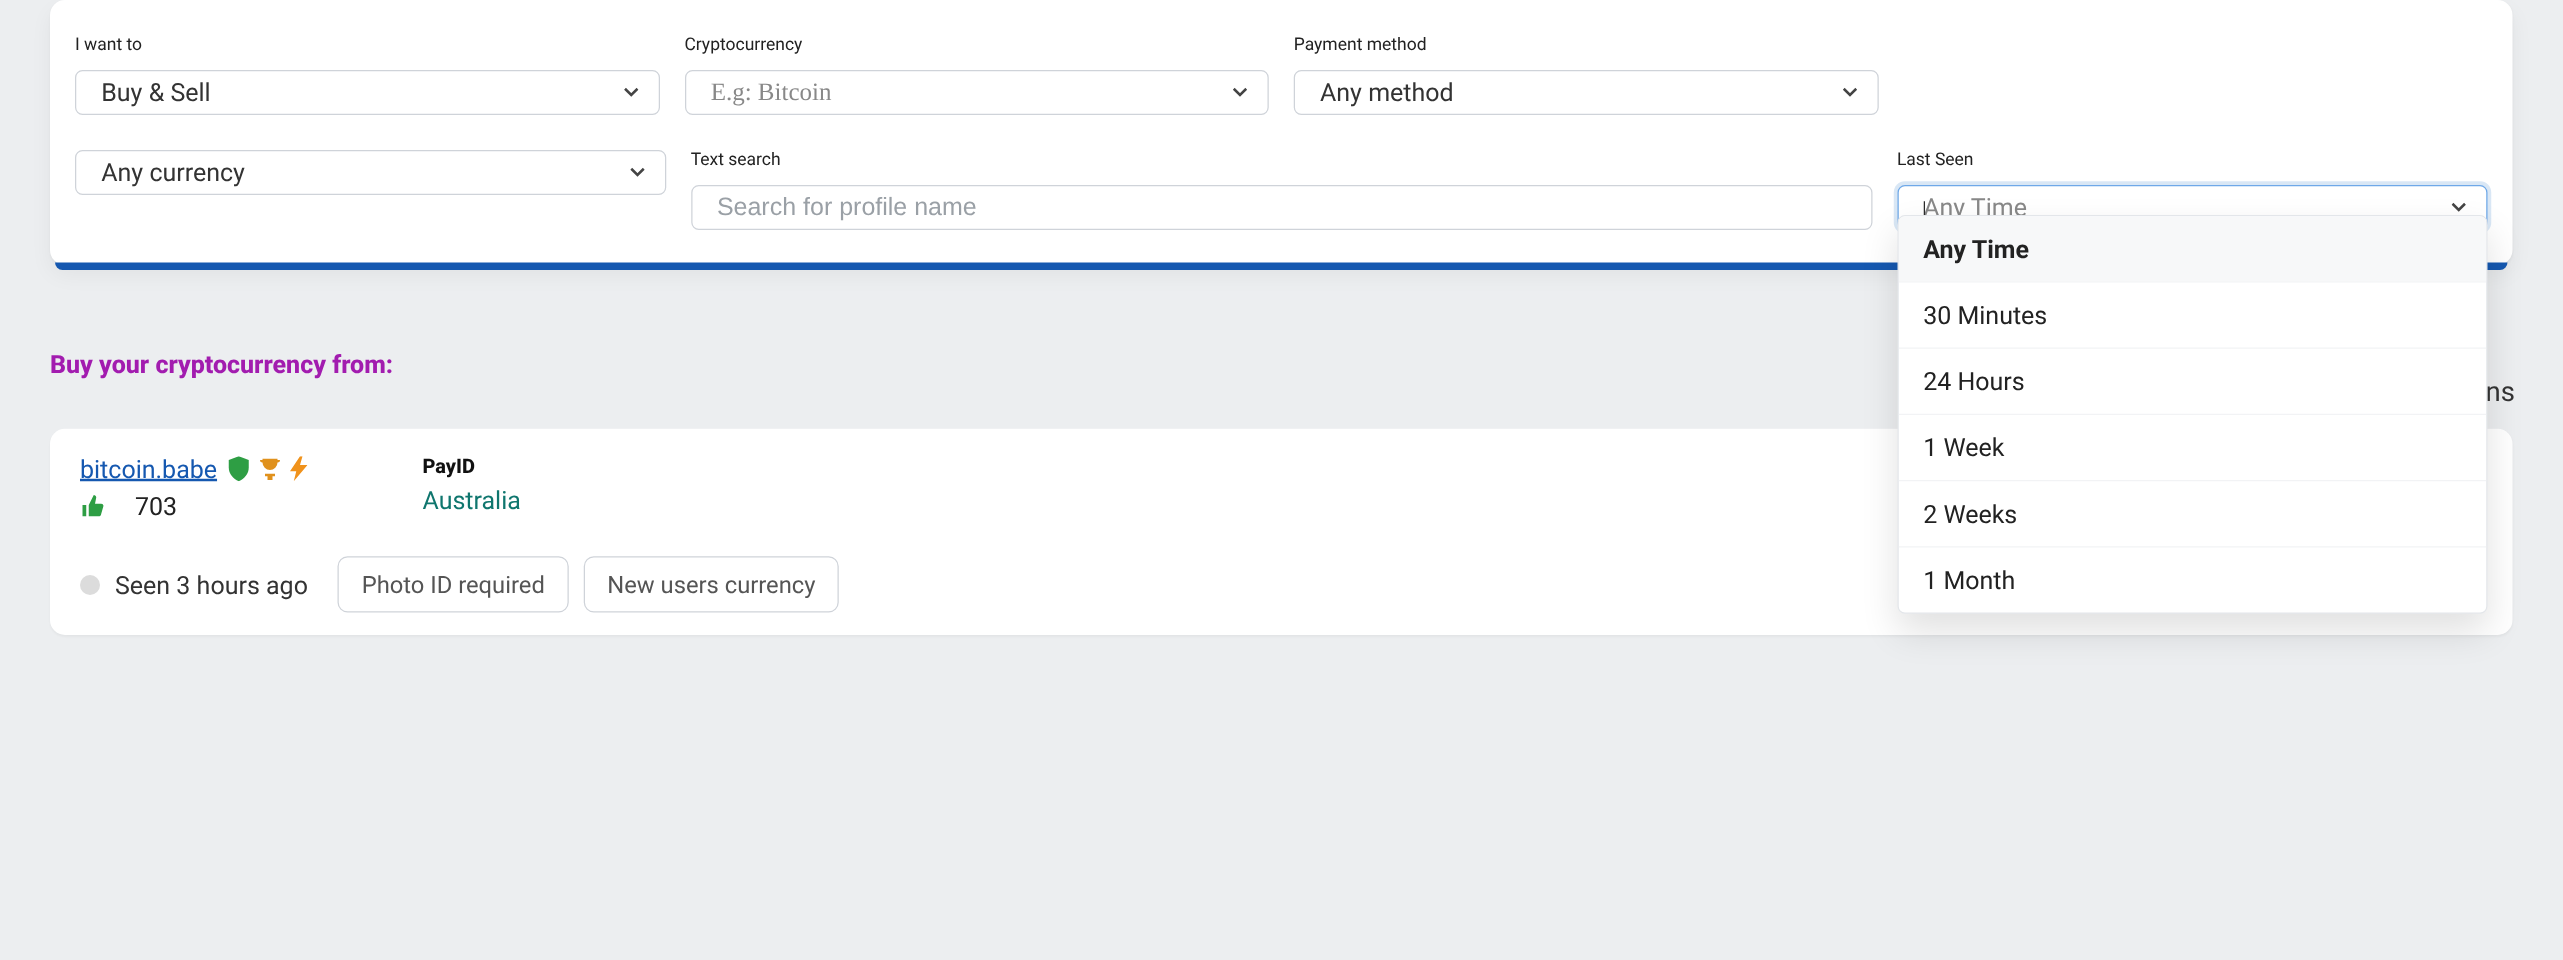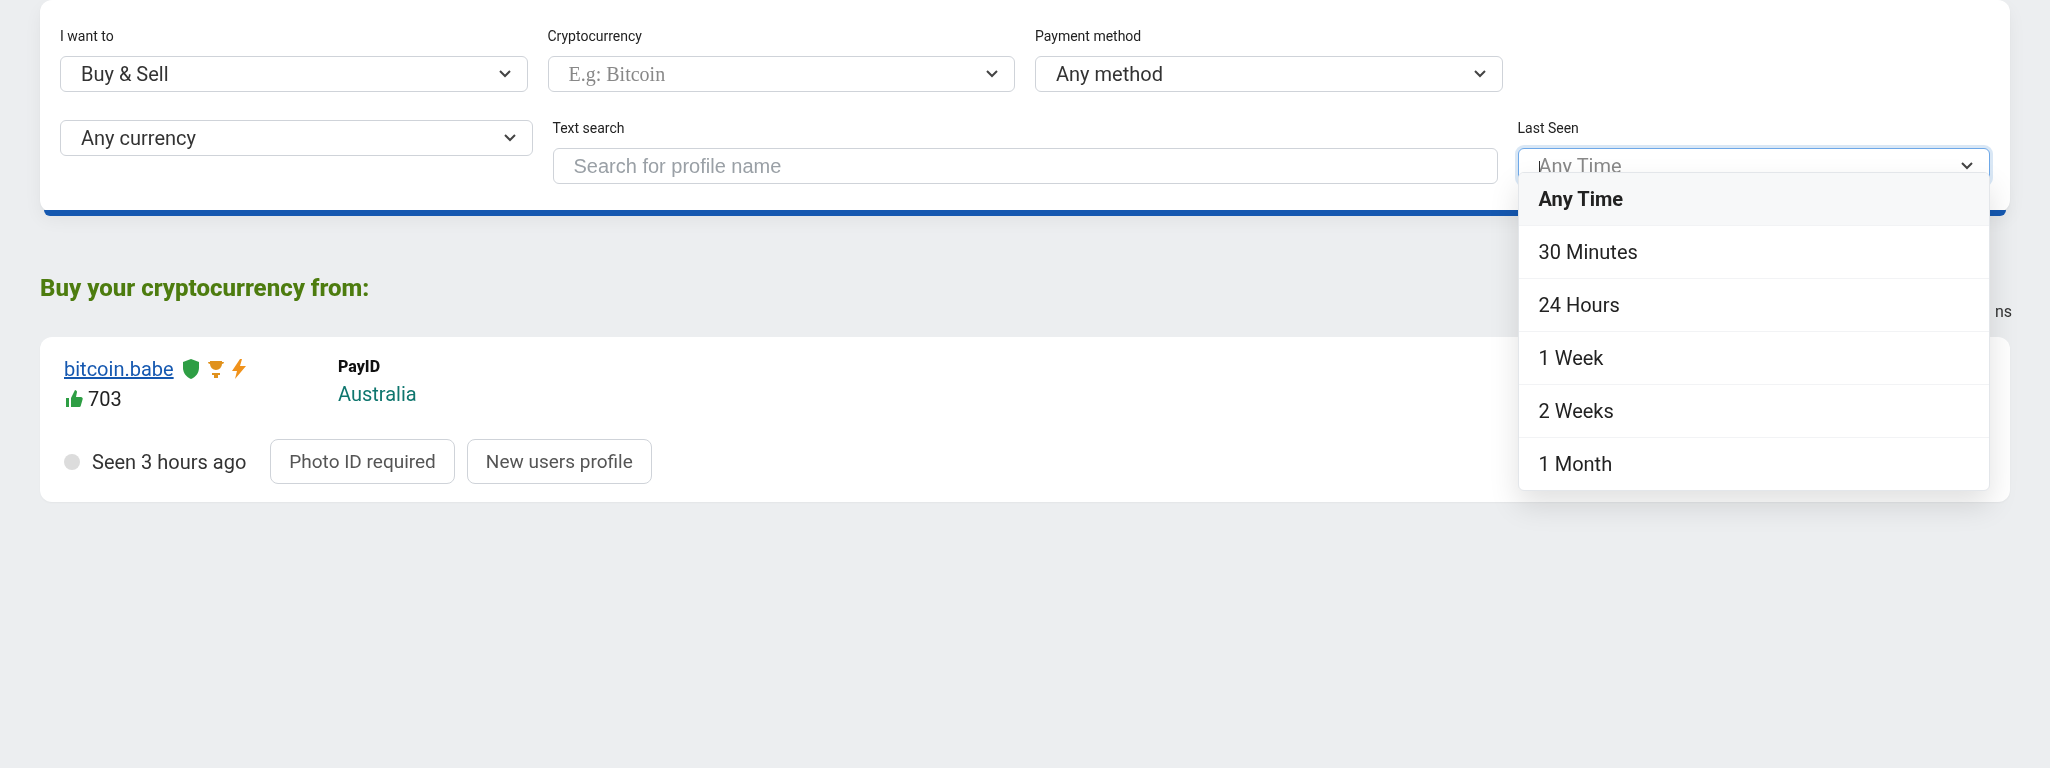--- a/index.html
+++ b/index.html
@@ -112,27 +112,27 @@
   .dropdown .opt.selected { background: #f7f8f9; font-weight: 700; }
 
   
   .section-row {
     display: flex;
     justify-content: space-between;
     align-items: center;
     margin: 42px 40px 16px 40px;
   }
   .section-heading {
-    font-size: 24px;
+    font-size: 20px;
     font-weight: 800;
-    color: #4d7c0f;
+    color: #a21caf;
   }
   .right-cut {
     color: #333;
-    font-size: 16px;
+    font-size: 22px;
     margin-right: -2px;
     margin-top: 48px;
   }
 
   
   .listing {
     background: #fff;
     border-radius: 12px;
     margin: 0 40px;
     padding: 20px 24px 18px 24px;
@@ -154,21 +154,21 @@
   }
   .user-link {
     color: #1558b0;
     text-decoration: underline;
     font-size: 20px;
   }
   .badge-icons { display: flex; gap: 6px; align-items: center; }
   .rep-line {
     display: flex;
     align-items: center;
-    gap: 4px;
+    gap: 24px;
     font-size: 20px;
     color: #222;
     margin-top: 4px;
   }
   .pay-col .pay-name { font-size: 16px; font-weight: 800; }
   .pay-col .pay-sub  { font-size: 20px; color: #0f766e; margin-top: 6px; }
 
   .listing-bottom {
     margin-top: 28px;
     display: flex;
@@ -341,21 +341,21 @@
       <div class="pay-col">
         <div class="pay-name">PayID</div>
         <div class="pay-sub">Australia</div>
       </div>
     </div>
 
     <div class="listing-bottom">
       <span class="status-dot"></span>
       <span class="seen">Seen 3 hours ago</span>
       <span class="chip">Photo ID required</span>
-      <span class="chip">New users profile</span>
+      <span class="chip">New users currency</span>
       <span class="spacer"></span>
       <span class="limit-label">Buying limit:</span>
       <span class="limit-value">$1 - $100,000 AUD</span>
       <span class="buy-btn">
         <span>Buy</span>
         <span class="btc-disc">₿</span>
       </span>
     </div>
   </div>
 

